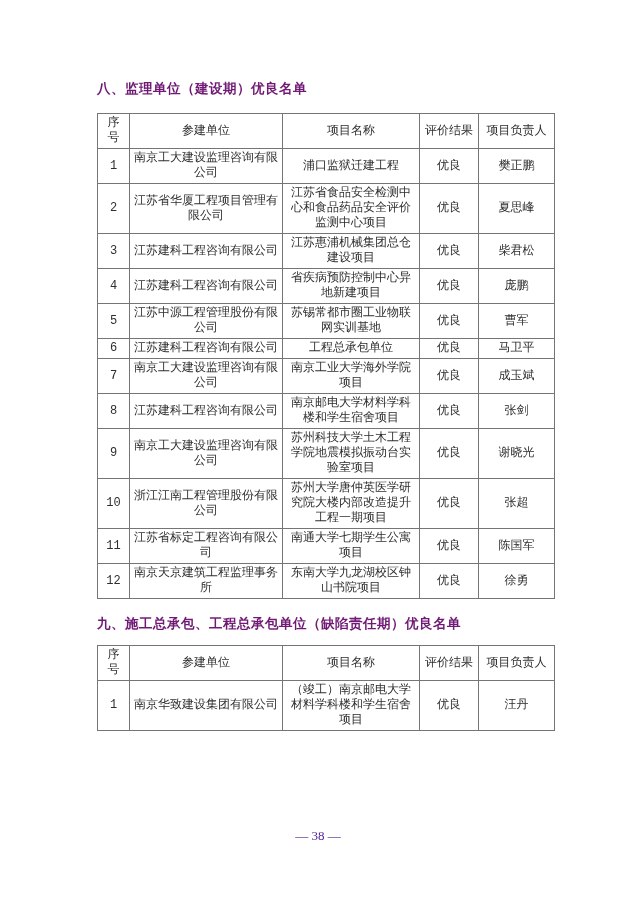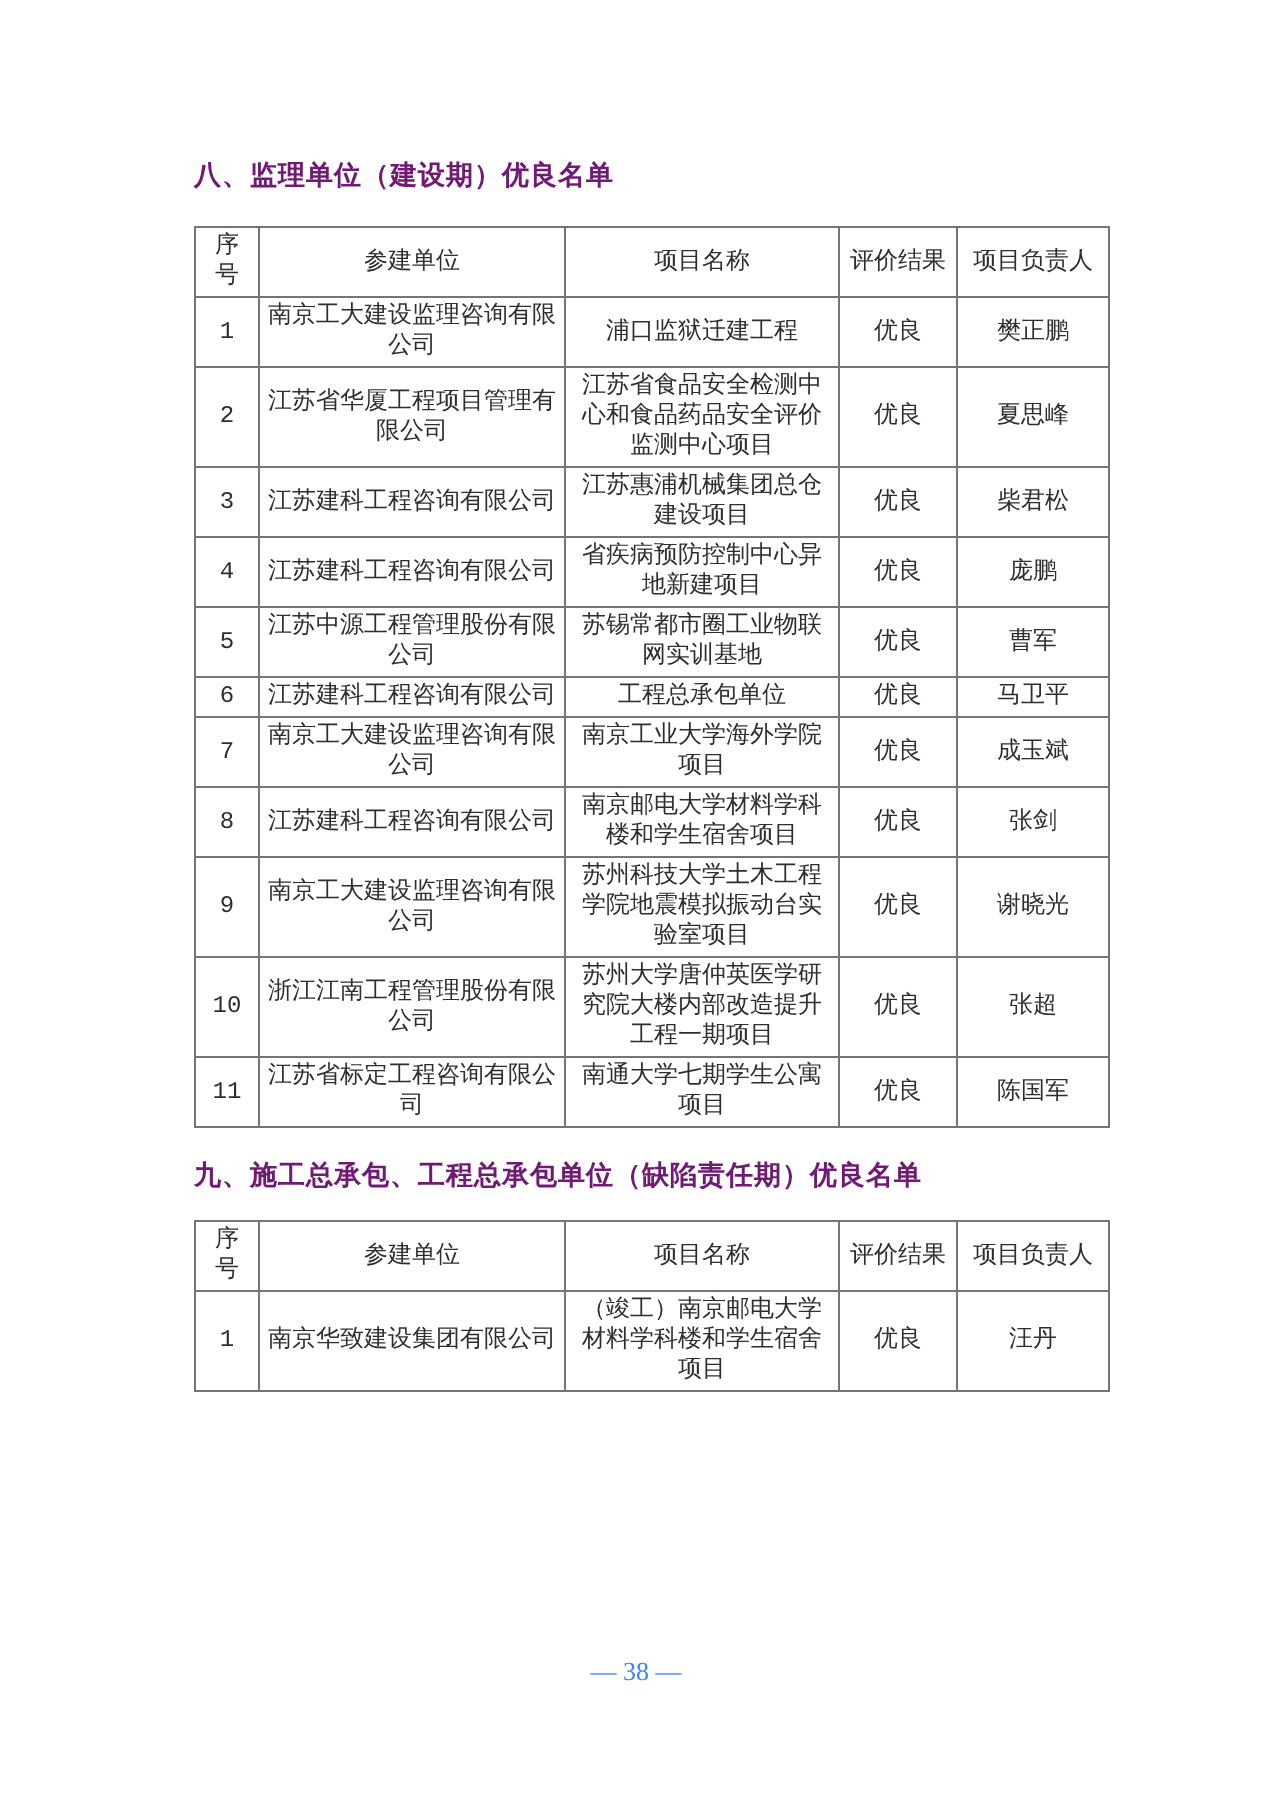--- a/index.html
+++ b/index.html
@@ -58,21 +58,21 @@
     line-height: 15px;
   }
   .page-num {
     position: absolute;
     top: 828px;
     left: 0;
     width: 636px;
     text-align: center;
     font-family: "Liberation Serif", serif;
     font-size: 13px;
-    color: #3b82f6;
+    color: #4c1d95;
   }
 </style>
 </head>
 <body>
 
 <div class="content">
 
   <h2 class="sec-title">八、监理单位（建设期）优良名单</h2>
 
   <table class="grid">
@@ -175,20 +175,27 @@
         </tr>
 
         <tr>
           <td>11</td>
           <td>江苏省标定工程咨询有限公司</td>
           <td>南通大学七期学生公寓项目</td>
           <td>优良</td>
           <td>陈国军</td>
         </tr>
 
+        <tr>
+          <td>12</td>
+          <td>南京天京建筑工程监理事务所</td>
+          <td>东南大学九龙湖校区钟山书院项目</td>
+          <td>优良</td>
+          <td>徐勇</td>
+        </tr>
 
       </tbody>
   </table>
 
   <h2 class="sec-title second">九、施工总承包、工程总承包单位（缺陷责任期）优良名单</h2>
 
   <table class="grid">
     <colgroup>
       <col style="width:32px">
         <col style="width:153px">

